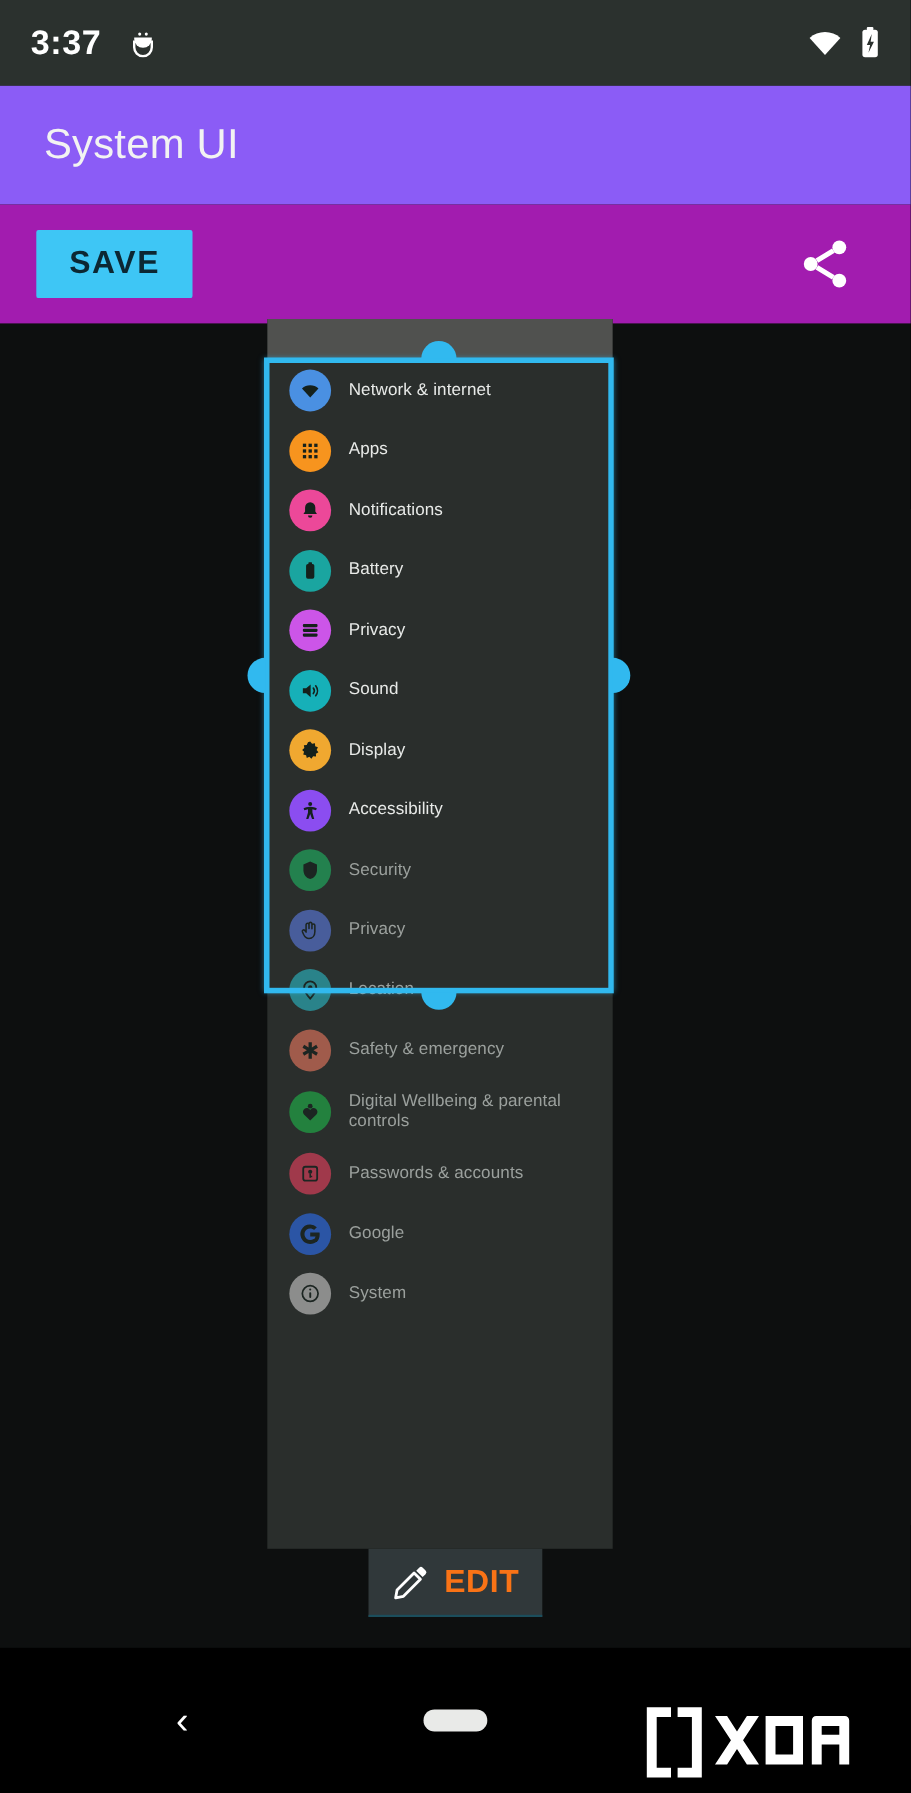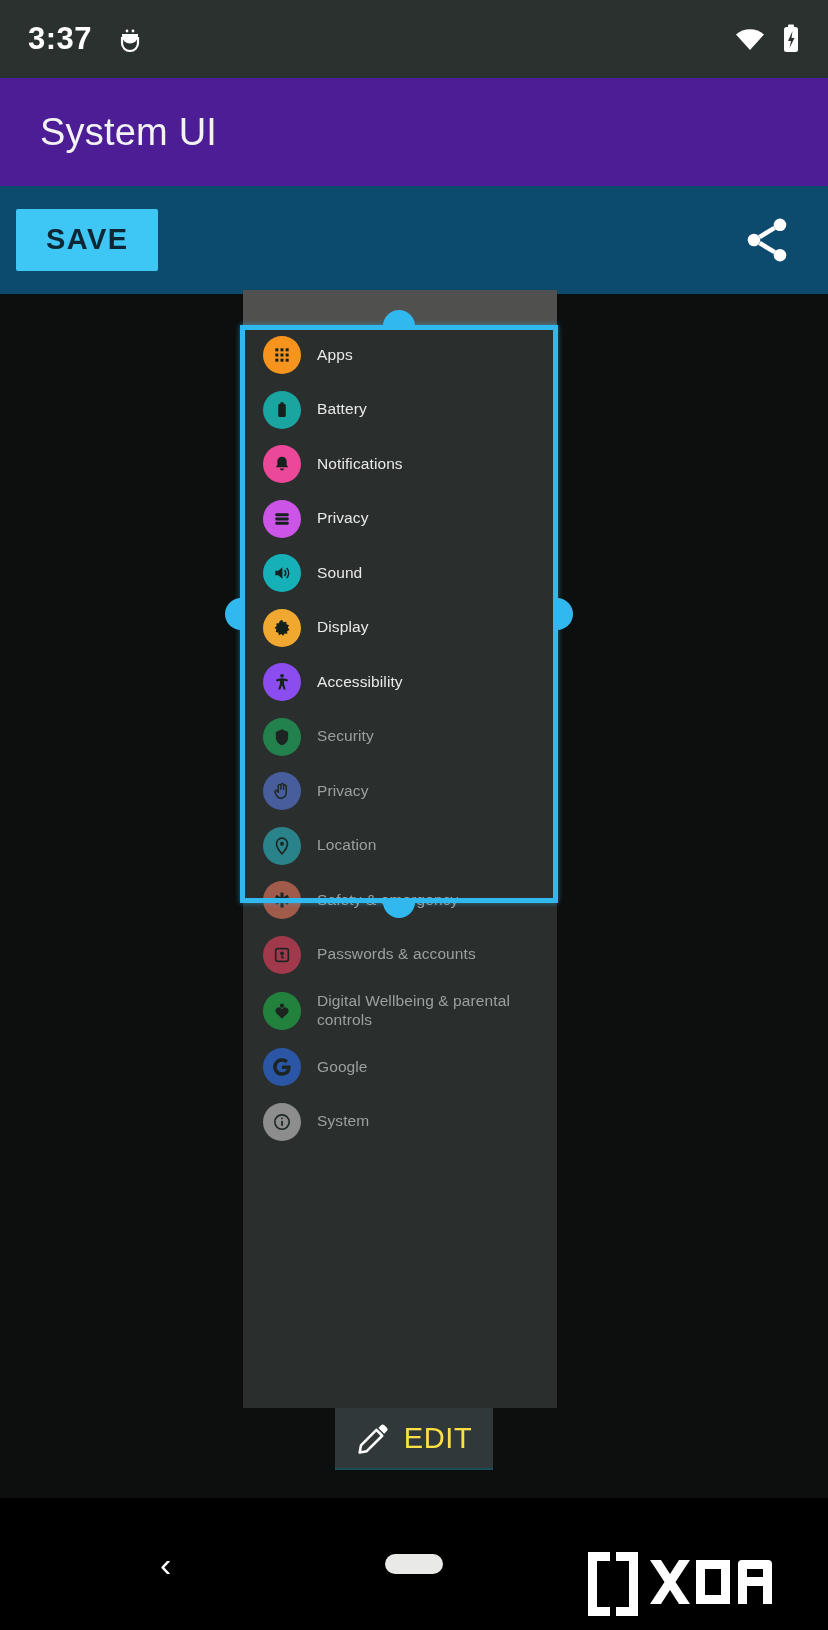--- a/index.html
+++ b/index.html
@@ -28,36 +28,36 @@
     color: #ffffff; font-size: 31px; font-weight: 700;
     letter-spacing: 0.5px;
   }
   .sb-right { margin-left: auto; display: flex; align-items: center; gap: 16px; }
   .icon-svg { display: block; }
 
   
   .appbar {
     position: absolute; left: 0; top: 78px;
     width: 828px; height: 108px;
-    background: #4c1d95;
+    background: #8b5cf6;
     display: flex; align-items: center;
     padding: 0 40px;
   }
   .appbar-title {
     color: #f2f3f2; font-size: 38px; font-weight: 400;
     letter-spacing: 0.2px;
   }
 
   
   .toolbar {
     position: absolute; left: 0; top: 186px;
     width: 828px; height: 108px;
-    background: #0c4a6e;
+    background: #a21caf;
     display: flex; align-items: center;
-    padding: 0 16px;
+    padding: 0 33px;
   }
   .save-btn {
     background: #3ec6f5;
     color: #0c2733;
     font-size: 29px; font-weight: 700;
     letter-spacing: 1.4px;
     border: none;
     padding: 16px 30px 17px 30px;
     border-radius: 2px;
     font-family: "Liberation Sans", sans-serif;
@@ -154,21 +154,21 @@
     left: 50%; transform: translateX(-50%);
     top: 1408px;
     width: 158px; height: 62px;
     background: #30383a;
     display: flex; align-items: center; justify-content: center;
     gap: 14px;
     cursor: pointer;
     border-bottom: 2px solid #1b4e5c;
   }
   .edit-label {
-    color: #fde047; font-size: 29px; font-weight: 400;
+    color: #f97316; font-size: 29px; font-weight: 700;
     letter-spacing: 0.6px;
   }
 
   
   .navbar {
     position: absolute; left: 0; bottom: 0;
     width: 828px; height: 132px;
     background: #000000;
     display: flex; align-items: center;
   }
@@ -238,54 +238,62 @@
         <circle cx="18" cy="19" r="2.9" fill="#fff"></circle>
         <path d="M8.6 10.6 L15.5 6.4 M8.6 13.4 L15.5 17.6" stroke="#fff" stroke-width="2.1" fill="none"></path>
       </svg>
     </span>
   </div>
 
   <div class="panel">
     <div class="panel-head"></div>
     <div class="panel-list" id="settings-list">
         <div class="row">
+          <span class="row-icon" style="background: rgb(74, 144, 226);">
+            <svg width="20" height="20" viewBox="0 0 24 24">
+              <path d="M12 19.5 L3 9.8a13 13 0 0 1 18 0z" fill="#15211c"></path>
+            </svg>
+          </span>
+          <span class="row-label">Network &amp; internet</span>
+        </div>
+        <div class="row">
           <span class="row-icon" style="background: rgb(247, 148, 30);">
             <svg width="20" height="20" viewBox="0 0 24 24">
               <g fill="#15211c">
                 <rect x="4" y="4" width="3.6" height="3.6"></rect>
                 <rect x="10.2" y="4" width="3.6" height="3.6"></rect>
                 <rect x="16.4" y="4" width="3.6" height="3.6"></rect>
                 <rect x="4" y="10.2" width="3.6" height="3.6"></rect>
                 <rect x="10.2" y="10.2" width="3.6" height="3.6"></rect>
                 <rect x="16.4" y="10.2" width="3.6" height="3.6"></rect>
                 <rect x="4" y="16.4" width="3.6" height="3.6"></rect>
                 <rect x="10.2" y="16.4" width="3.6" height="3.6"></rect>
                 <rect x="16.4" y="16.4" width="3.6" height="3.6"></rect>
               </g>
             </svg>
           </span>
           <span class="row-label">Apps</span>
         </div>
         <div class="row">
+          <span class="row-icon" style="background: rgb(236, 72, 153);">
+            <svg width="20" height="20" viewBox="0 0 24 24">
+              <path d="M12 3.2a5.6 5.6 0 0 0-5.6 5.6v4.4L4.6 16h14.8l-1.8-2.8V8.8A5.6 5.6 0 0 0 12 3.2z" fill="#15211c"></path>
+              <path d="M9.6 17.5a2.4 2.4 0 0 0 4.8 0z" fill="#15211c"></path>
+            </svg>
+          </span>
+          <span class="row-label">Notifications</span>
+        </div>
+        <div class="row">
           <span class="row-icon" style="background: rgb(26, 165, 160);">
             <svg width="20" height="20" viewBox="0 0 24 24">
               <rect x="7.5" y="4.5" width="9" height="16" rx="2" fill="#15211c"></rect>
               <rect x="10" y="2.6" width="4" height="2.4" rx="0.8" fill="#15211c"></rect>
             </svg>
           </span>
           <span class="row-label">Battery</span>
-        </div>
-        <div class="row">
-          <span class="row-icon" style="background: rgb(236, 72, 153);">
-            <svg width="20" height="20" viewBox="0 0 24 24">
-              <path d="M12 3.2a5.6 5.6 0 0 0-5.6 5.6v4.4L4.6 16h14.8l-1.8-2.8V8.8A5.6 5.6 0 0 0 12 3.2z" fill="#15211c"></path>
-              <path d="M9.6 17.5a2.4 2.4 0 0 0 4.8 0z" fill="#15211c"></path>
-            </svg>
-          </span>
-          <span class="row-label">Notifications</span>
         </div>
         <div class="row">
           <span class="row-icon" style="background: rgb(204, 85, 232);">
             <svg width="20" height="20" viewBox="0 0 24 24">
               <g fill="#15211c">
                 <rect x="4" y="5" width="16" height="3.6" rx="1.2"></rect>
                 <rect x="4" y="10.2" width="16" height="3.6" rx="1.2"></rect>
                 <rect x="4" y="15.4" width="16" height="3.6" rx="1.2"></rect>
               </g>
             </svg>
@@ -346,38 +354,38 @@
           <span class="row-label">Location</span>
         </div>
         <div class="row dimmed">
           <span class="row-icon" style="background: rgb(232, 119, 94);">
             <svg width="20" height="20" viewBox="0 0 24 24">
               <path d="M10.2 3h3.6v5.6l4.8-2.8 1.8 3.1-4.8 2.8 4.8 2.8-1.8 3.1-4.8-2.8V21h-3.6v-6.2l-4.8 2.8-1.8-3.1 4.8-2.8-4.8-2.8 1.8-3.1 4.8 2.8z" fill="#15211c"></path>
             </svg>
           </span>
           <span class="row-label">Safety &amp; emergency</span>
         </div>
+        <div class="row two-line dimmed">
+          <span class="row-icon" style="background: rgb(31, 181, 74);">
+            <svg width="20" height="20" viewBox="0 0 24 24">
+              <circle cx="12" cy="5.6" r="2.6" fill="#15211c"></circle>
+              <path d="M12 21.2 5.2 14.6a4.2 4.2 0 1 1 6.8-4.8 4.2 4.2 0 1 1 6.8 4.8z" fill="#15211c"></path>
+            </svg>
+          </span>
+          <span class="row-label">Digital Wellbeing &amp; parental controls</span>
+        </div>
         <div class="row dimmed">
           <span class="row-icon" style="background: rgb(232, 65, 94);">
             <svg width="20" height="20" viewBox="0 0 24 24">
               <rect x="4.4" y="4.4" width="15.2" height="15.2" rx="2.4" fill="none" stroke="#15211c" stroke-width="2"></rect>
               <circle cx="12" cy="10" r="2.3" fill="#15211c"></circle>
               <path d="M12 12.3v4 M12 15h2.2" stroke="#15211c" stroke-width="1.7" fill="none"></path>
             </svg>
           </span>
           <span class="row-label">Passwords &amp; accounts</span>
-        </div>
-        <div class="row two-line dimmed">
-          <span class="row-icon" style="background: rgb(31, 181, 74);">
-            <svg width="20" height="20" viewBox="0 0 24 24">
-              <circle cx="12" cy="5.6" r="2.6" fill="#15211c"></circle>
-              <path d="M12 21.2 5.2 14.6a4.2 4.2 0 1 1 6.8-4.8 4.2 4.2 0 1 1 6.8 4.8z" fill="#15211c"></path>
-            </svg>
-          </span>
-          <span class="row-label">Digital Wellbeing &amp; parental controls</span>
         </div>
         <div class="row dimmed">
           <span class="row-icon" style="background: rgb(45, 110, 240);">
             <svg width="22" height="22" viewBox="0 0 24 24">
               <path d="M21.4 12.2c0-.7-.06-1.3-.18-1.9H12v3.9h5.3a4.6 4.6 0 0 1-2 3v2.5h3.2c1.9-1.7 2.9-4.3 2.9-7.5z" fill="#15211c"></path>
               <path d="M12 21.6c2.7 0 4.9-.9 6.5-2.4l-3.2-2.5c-.9.6-2 1-3.3 1-2.5 0-4.7-1.7-5.4-4H3.3v2.6A9.6 9.6 0 0 0 12 21.6z" fill="#15211c"></path>
               <path d="M6.6 13.7a5.8 5.8 0 0 1 0-3.6V7.5H3.3a9.6 9.6 0 0 0 0 8.6z" fill="#15211c"></path>
               <path d="M12 6.3c1.5 0 2.8.5 3.8 1.5l2.8-2.8A9.5 9.5 0 0 0 12 2.4 9.6 9.6 0 0 0 3.3 7.5l3.3 2.6c.7-2.3 2.9-3.8 5.4-3.8z" fill="#15211c"></path>
             </svg>
           </span>

